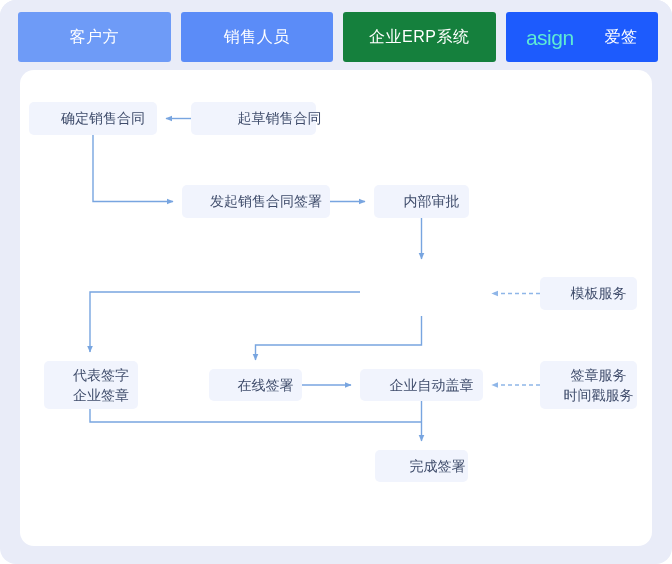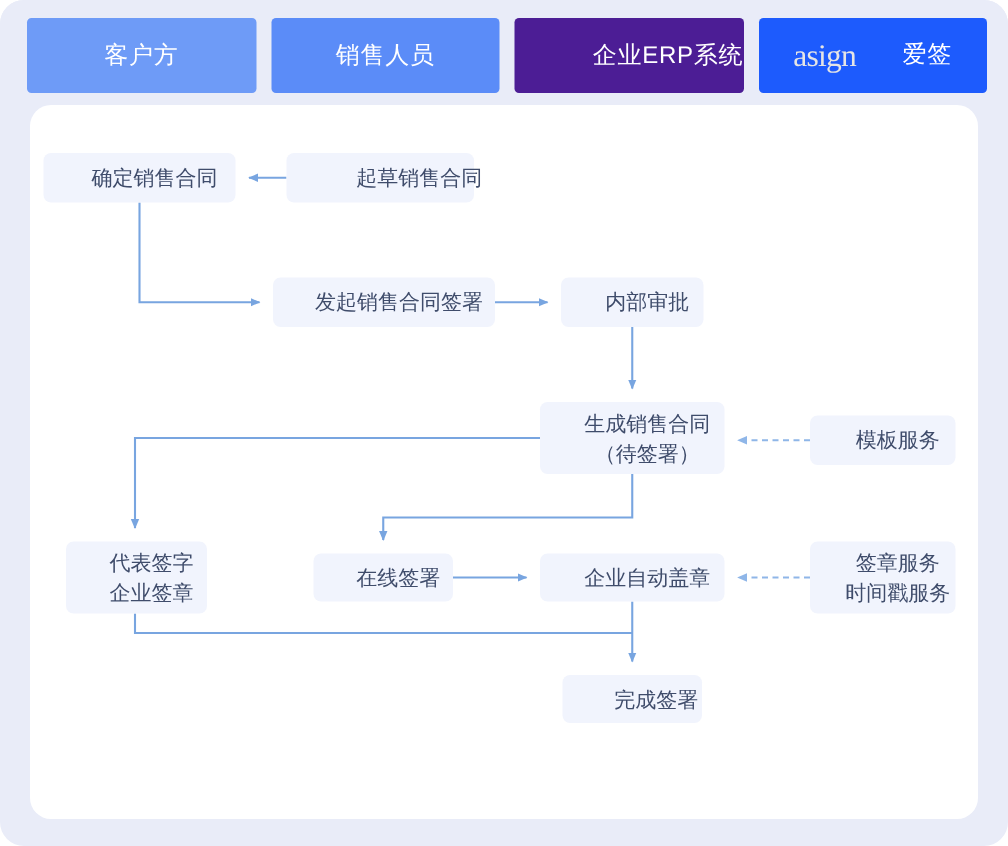--- a/index.html
+++ b/index.html
@@ -54,35 +54,35 @@
     align-items: center;
     justify-content: center;
     color: #ffffff;
     font-size: 16px;
     letter-spacing: 0.5px;
     user-select: none;
     box-sizing: border-box;
   }
   .tab.t0 { background: #6e9bf7; }
   .tab.t1 { background: #5b8cf8; }
-  .tab.t2 { background: #4c1d95; justify-content: flex-end; }
+  .tab.t2 { background: #15803d; }
   .tab.t3 { background: #1d5bfd; }
 
   .logo-wrap {
     display: flex;
     align-items: center;
     justify-content: center;
     gap: 3px;
   }
   .logo-mark {
-    font-family: Liberation Serif, serif;
+    font-family: Liberation Sans, sans-serif;
     font-size: 21px;
     font-weight: 400;
     letter-spacing: -0.5px;
-    color: #e5e5e5;
+    color: #5eead4;
     line-height: 1;
   }
   .logo-cn {
     font-size: 16px;
     color: #ffffff;
     line-height: 1;
     margin-left: 28px;
   }
 
   
@@ -204,24 +204,20 @@
   </div>
 
   <div class="node" style="left:182px;top:185px;width:148px;height:33px;">
     <span class="ln">发起销售合同签署</span>
   </div>
 
   <div class="node" style="left:374px;top:185px;width:95px;height:33px;">
     <span class="ln">内部审批</span>
   </div>
 
-  <div class="node" style="left:360px;top:268px;width:123px;height:48px;">
-    <span class="ln">生成销售合同</span>
-    <span class="ln">（待签署）</span>
-  </div>
 
   <div class="node" style="left:540px;top:277px;width:97px;height:33px;">
     <span class="ln">模板服务</span>
   </div>
 
   <div class="node" style="left:44px;top:361px;width:94px;height:48px;">
     <span class="ln">代表签字</span>
     <span class="ln">企业签章</span>
   </div>
 

